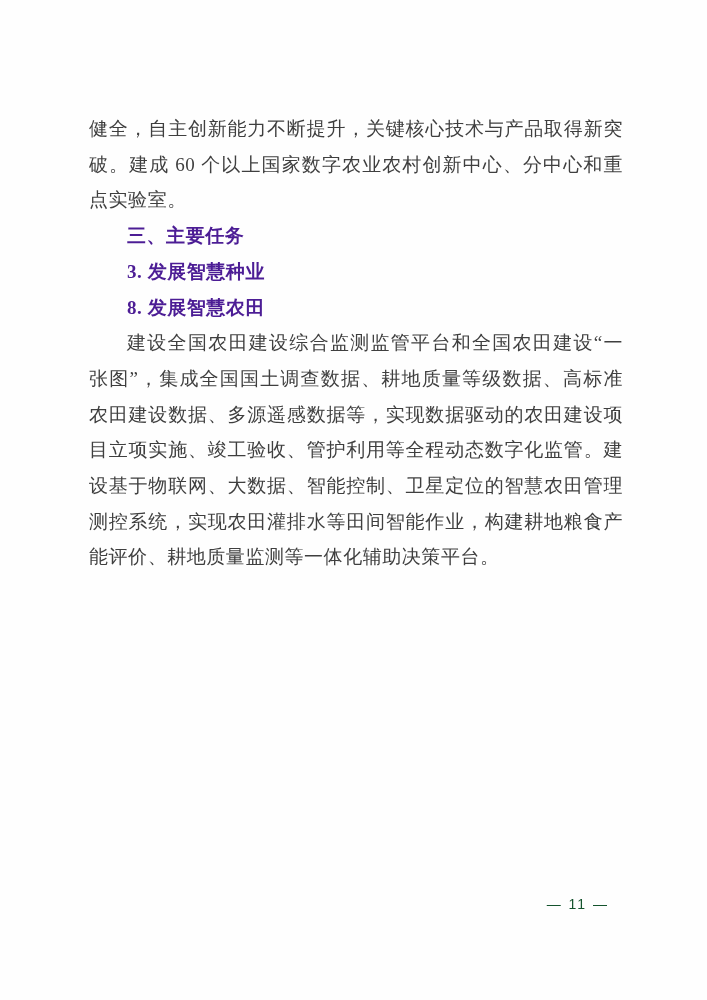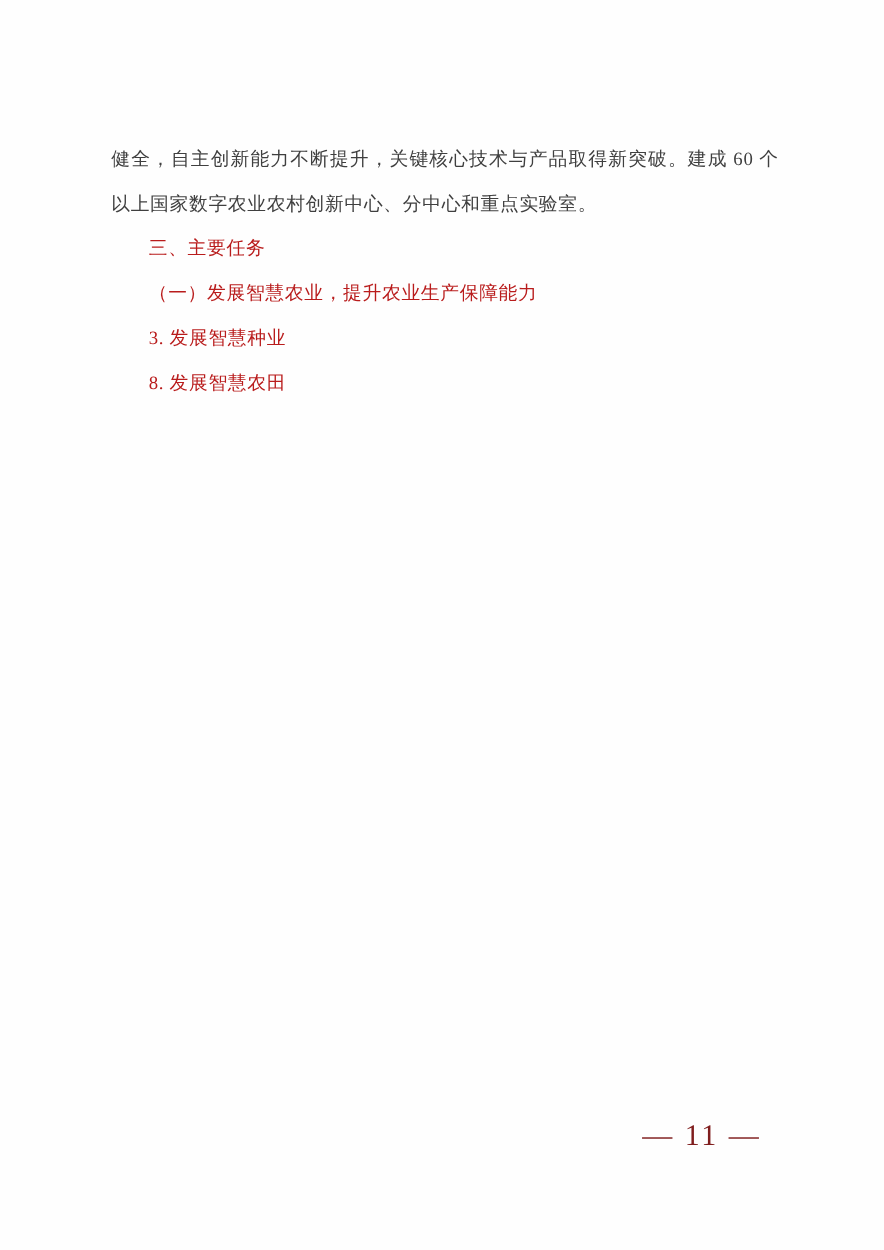--- a/index.html
+++ b/index.html
@@ -13,63 +13,63 @@
     height: 1000px;
     background: #fefefe;
     overflow: hidden;
     font-family: "Liberation Serif", "DejaVu Serif", serif;
   }
   .content {
     position: absolute;
     left: 89px;
     top: 111px;
     width: 534px;
-    font-size: 15px;
+    font-size: 19px;
     line-height: 35.7px;
     letter-spacing: 0.55px;
     color: #3f3f3f;
     text-align: justify;
     text-justify: inter-ideograph;
   }
   .para {
     margin: 0;
     text-indent: 2em;
   }
   .para.continuation {
     text-indent: 0;
   }
   .heading {
     margin: 0;
     text-indent: 2em;
-    font-weight: normal;
-    color: #b91c1c;
+    font-weight: bold;
+    color: #4c1d95;
   }
   .page-number {
     position: absolute;
     top: 896px;
     right: 98px;
-    font-size: 24px;
+    font-size: 14px;
     letter-spacing: 2px;
-    color: #7f1d1d;
-    font-family: Liberation Serif, serif;
+    color: #14532d;
+    font-family: Liberation Sans, sans-serif;
   }
 </style>
 </head>
 <body>
 
 <div class="page">
   <div class="content">
     <p class="para continuation">健全，自主创新能力不断提升，关键核心技术与产品取得新突破。建成 60 个以上国家数字农业农村创新中心、分中心和重点实验室。</p>
 
     <p class="heading">三、主要任务</p>
 
-    <p class="heading">（一）发展智慧农业，提升农业生产保障能力</p>
 
     <p class="heading">3. 发展智慧种业</p>
 
 
     <p class="heading">8. 发展智慧农田</p>
 
+    <p class="para">建设全国农田建设综合监测监管平台和全国农田建设“一张图”，集成全国国土调查数据、耕地质量等级数据、高标准农田建设数据、多源遥感数据等，实现数据驱动的农田建设项目立项实施、竣工验收、管护利用等全程动态数字化监管。建设基于物联网、大数据、智能控制、卫星定位的智慧农田管理测控系统，实现农田灌排水等田间智能作业，构建耕地粮食产能评价、耕地质量监测等一体化辅助决策平台。</p>
 
   </div>
 
   <div class="page-number">— 11 —</div>
 </div>
 
 </body></html>

